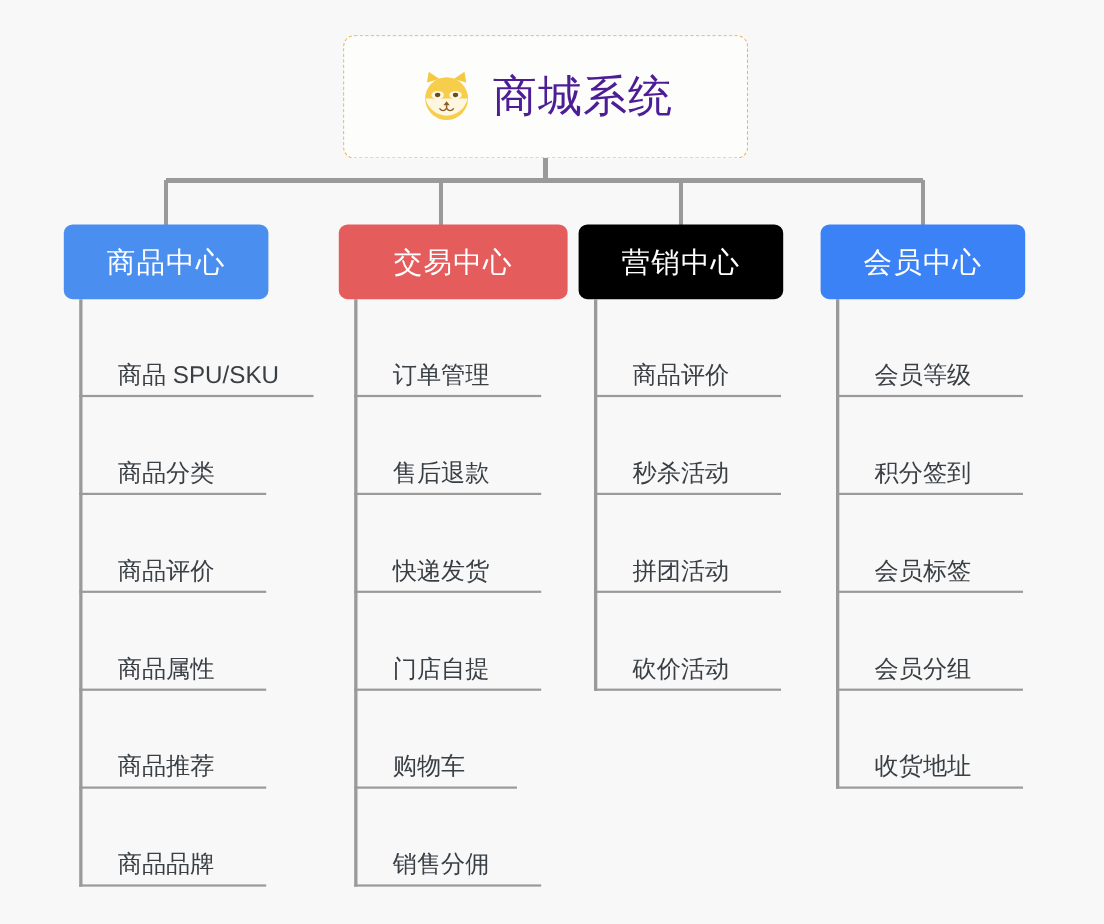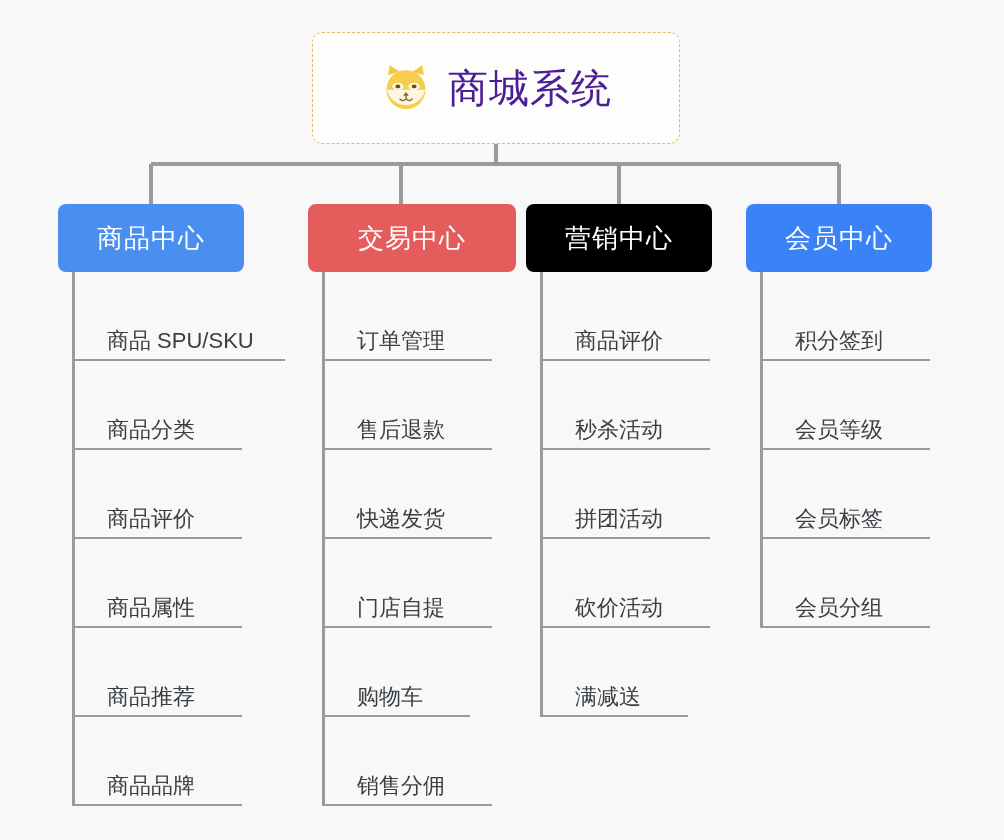--- a/index.html
+++ b/index.html
@@ -238,39 +238,39 @@
       </div>
       <div class="leaf-item w-four">
         <span class="leaf-label">秒杀活动</span>
       </div>
       <div class="leaf-item w-four">
         <span class="leaf-label">拼团活动</span>
       </div>
       <div class="leaf-item w-four">
         <span class="leaf-label">砍价活动</span>
       </div>
-      <div class="leaf-item w-three">
-        <span class="leaf-label">满减送</span>
-      </div>
     </div>
   </div>
 
   <div class="column col-3">
     <div class="cat-header" style="background:#3b82f6">
       <span>会员中心</span>
     </div>
     <div class="leaf-list">
       <div class="leaf-item w-four">
+        <span class="leaf-label">会员等级</span>
+      </div>
+      <div class="leaf-item w-four">
         <span class="leaf-label">积分签到</span>
       </div>
       <div class="leaf-item w-four">
-        <span class="leaf-label">会员等级</span>
-      </div>
-      <div class="leaf-item w-four">
         <span class="leaf-label">会员标签</span>
       </div>
       <div class="leaf-item w-four">
         <span class="leaf-label">会员分组</span>
       </div>
+      <div class="leaf-item w-four">
+        <span class="leaf-label">收货地址</span>
+      </div>
     </div>
   </div>
 
 </div>
 
 </body></html>

